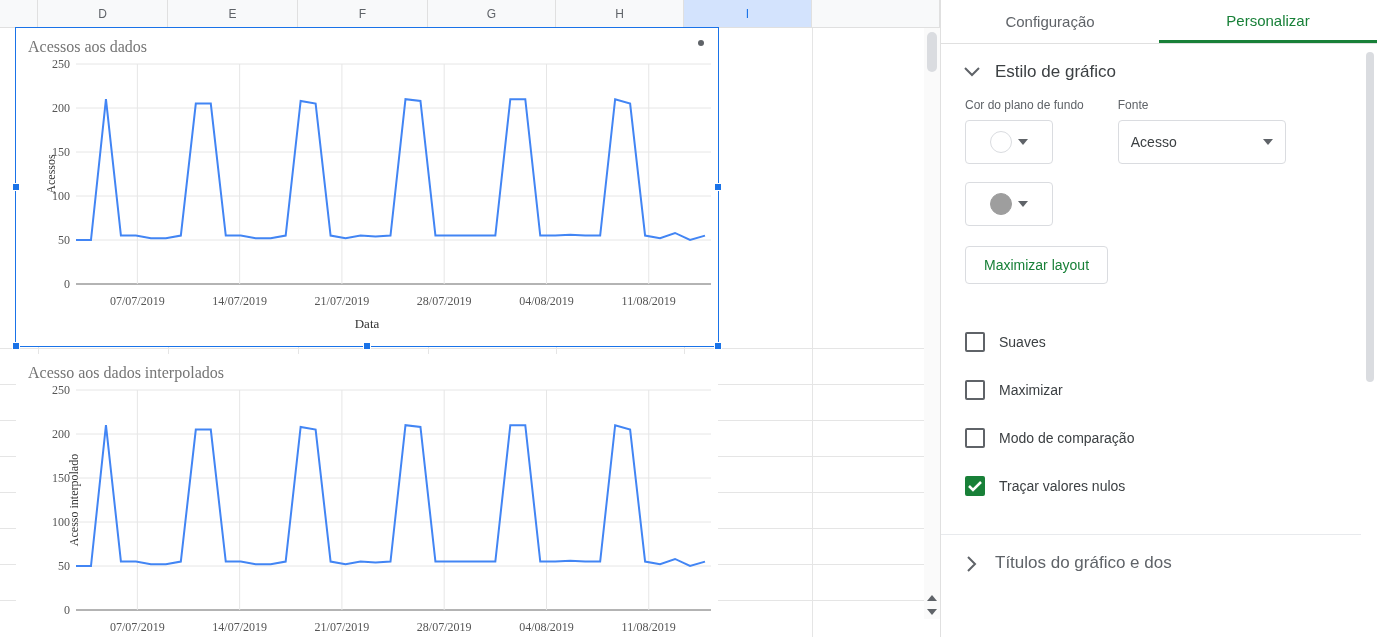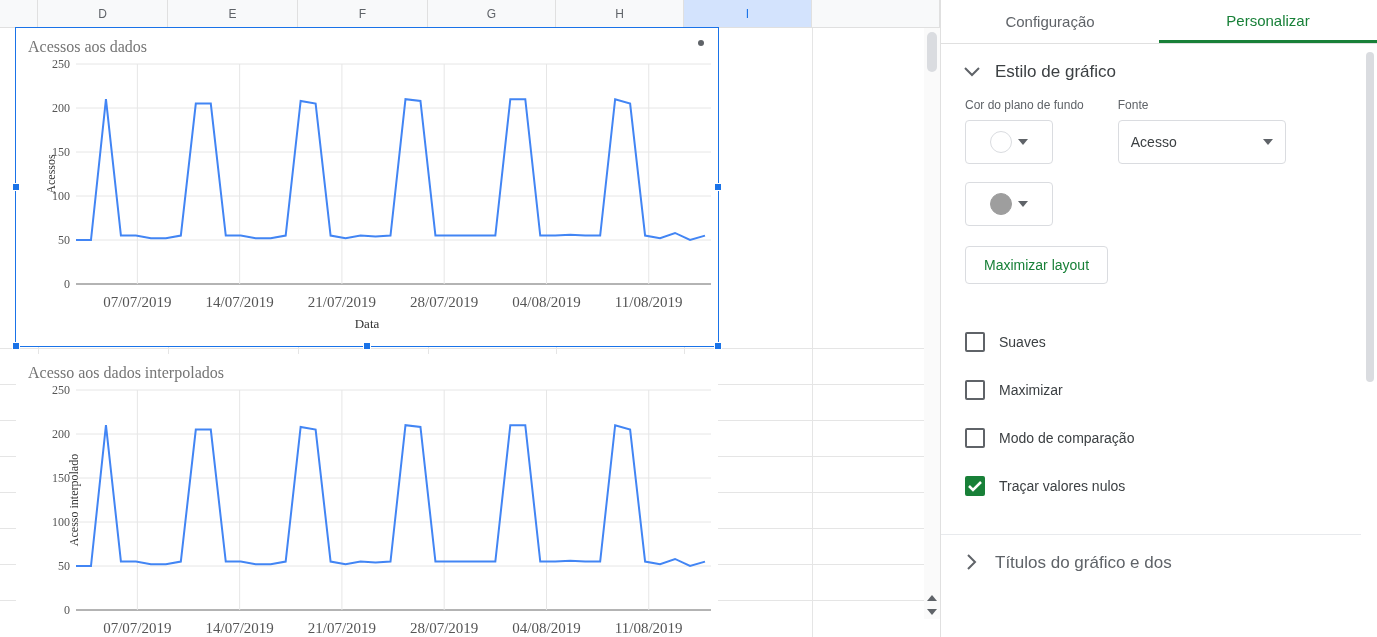--- a/index.html
+++ b/index.html
@@ -90,21 +90,21 @@
   font-family: Georgia, serif;
   font-size: 12px;
   color: #555;
 }
 .x-tick {
   position: absolute;
   top: 100%;
   transform: translateX(-50%);
   margin-top: 6px;
   font-family: Georgia, serif;
-  font-size: 15px;
+  font-size: 12px;
   color: #555;
   white-space: nowrap;
 }
 .x-axis-label {
   font-family: Georgia, serif;
   font-size: 13px;
   color: #333;
   text-align: center;
   margin-top: 28px;
 }
@@ -264,21 +264,21 @@
   background: #188038;
   border-color: #188038;
 }
 .check-label {
   font-size: 14px;
   color: #3c4043;
 }
 .collapsed-section {
   border-top: 1px solid #e8eaed;
   padding: 18px 22px 6px 22px;
-  display:flex;align-items:flex-start;
+  display:flex;align-items:flex-end;
   color: #5f6368;
   cursor:pointer;
 }
 .collapsed-section .section-title { color: #5f6368; }
 </style>
 </head>
 <body>
 
 <div class="sheet-area">
   <div class="col-headers">

